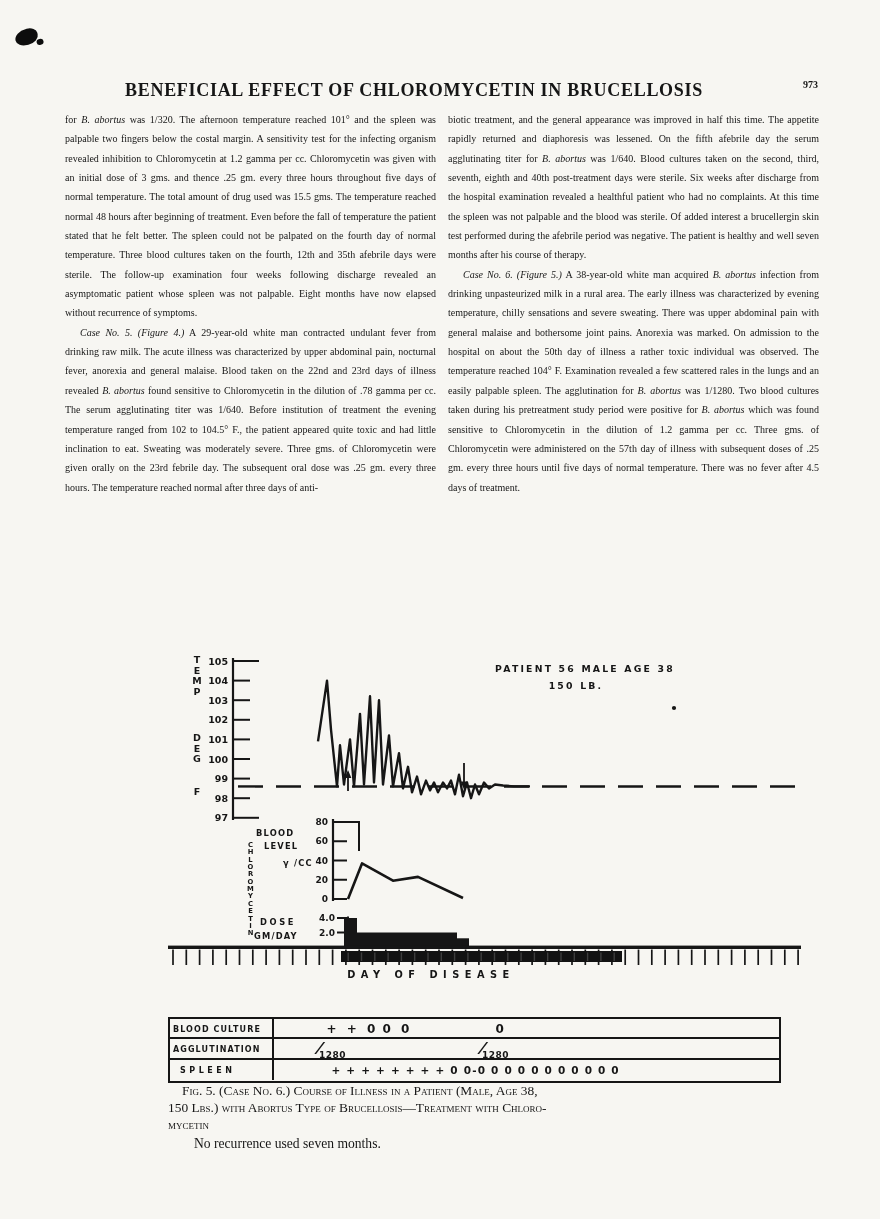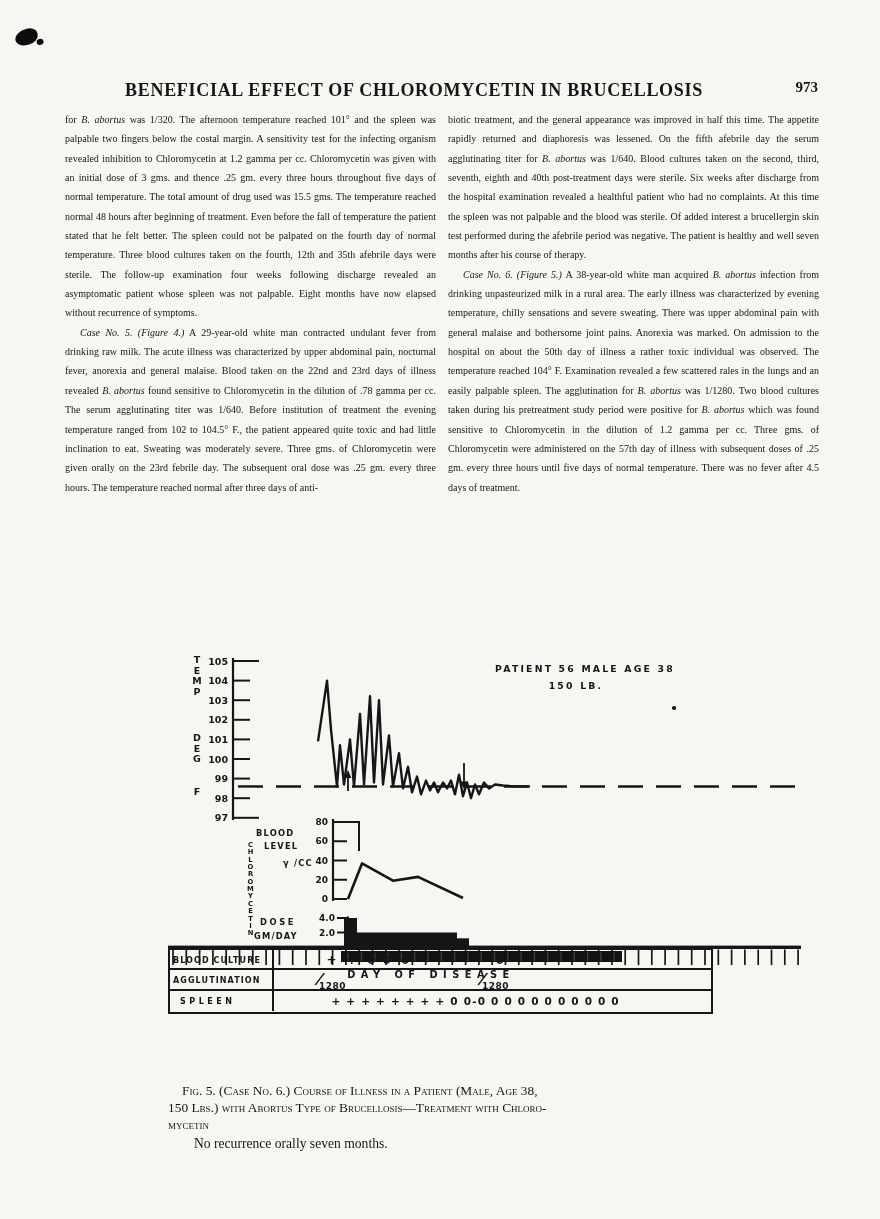--- a/index.html
+++ b/index.html
@@ -1,37 +1,37 @@
 <!DOCTYPE html>
 <html><head>
 <meta charset="utf-8">
 <style>
   html,body{margin:0;padding:0;background:#e8e6e0;}
   .page{position:relative;width:880px;height:1219px;background:#f7f6f2;font-family:"Liberation Serif",serif;color:#161616;overflow:hidden;}
   .ink-blob{position:absolute;left:15px;top:29px;width:23px;height:16px;background:#0d0d0d;border-radius:62% 45% 55% 48%;transform:rotate(-14deg);}
   .ink-blob::after{content:"";position:absolute;right:-4px;bottom:-3px;width:7px;height:6px;background:#0d0d0d;border-radius:50%;}
   .header{position:absolute;top:80px;left:65px;width:753px;height:20px;}
   .header-title{position:absolute;left:0;right:55px;text-align:center;font-size:18px;font-weight:bold;letter-spacing:.7px;}
-  .header-page{position:absolute;right:0;top:-1px;font-size:15px;font-weight:bold;}
+  .header-page{position:absolute;right:0;top:-1px;font-size:10px;font-weight:bold;}
   .col{position:absolute;top:110px;width:371px;font-size:10px;line-height:19.35px;text-align:justify;}
   .col-left{left:65px;}
   .col-right{left:448px;}
   .body-par{margin:0;}
   .indent-par{text-indent:15px;}
   .par-gap{}
   .fig-svg{position:absolute;left:150px;top:650px;}
   .fig-svg text{fill:#161616;font-family:"DejaVu Sans",sans-serif;font-weight:bold;}
   .fp{font-size:9.3px;letter-spacing:2.2px;}
   .fl{font-size:8.3px;letter-spacing:1.2px;}
   .fls{letter-spacing:2.6px;}
   .fd{font-size:9.8px;letter-spacing:5.5px;}
   .ft{font-size:9.5px;}
   .ft2{font-size:9px;}
   .fv{font-size:6.8px;}
-  .fig-table{position:absolute;left:168px;top:948px;width:545px;height:66px;border:2.5px solid #161616;box-sizing:border-box;background:transparent;font-family:"DejaVu Sans",sans-serif;}
+  .fig-table{position:absolute;left:168px;top:1017px;width:613px;height:66px;border:2.5px solid #161616;box-sizing:border-box;background:transparent;font-family:"DejaVu Sans",sans-serif;}
   .ft-row{position:relative;height:20.3px;box-sizing:border-box;border-bottom:2px solid #161616;}
   .ft-row:last-child{border-bottom:none;padding-left:46px;}
   .ft-label{position:absolute;left:0;top:0;bottom:0;width:104px;border-right:2.5px solid #161616;font-size:8px;font-weight:bold;letter-spacing:1.1px;padding:6px 0 0 3px;box-sizing:border-box;white-space:nowrap;overflow:hidden;}
   .ft-label.wide{letter-spacing:3.5px;padding-left:10px;}
   .ft-values{position:absolute;left:106.5px;right:0;top:0;bottom:0;}
   .ft-entry{position:absolute;top:3px;font-size:12px;font-weight:bold;letter-spacing:3px;white-space:nowrap;}
   .ft-entry.sym-row{font-size:10.5px;letter-spacing:1.2px;top:4px;}
   .agg{position:absolute;top:0px;white-space:nowrap;}
   .agg-slash{font-style:italic;font-size:15px;font-weight:bold;}
   .agg-den{font-size:9px;font-weight:bold;position:relative;top:4px;left:-2px;letter-spacing:.5px;}
@@ -232,16 +232,16 @@
       <div class="ft-values" id="tv2">
           <span class="ft-entry sym-row" style="left: 55px;">+ + + + + + + +  0 0-0 0 0 0 0 0 0 0  0 0 0</span>
         </div>
     </div>
   </div>
 
   <div class="caption">
     <div class="cap-l1">Fig. 5.  (Case No. 6.)  Course of Illness in a Patient (Male, Age 38,</div>
     <div>150 Lbs.) with Abortus Type of Brucellosis—Treatment with Chloro-</div>
     <div>mycetin</div>
-    <div class="caption-note">No recurrence orally seven months.</div>
+    <div class="caption-note">No recurrence used seven months.</div>
   </div>
 
 </div>
 
 </body></html>

